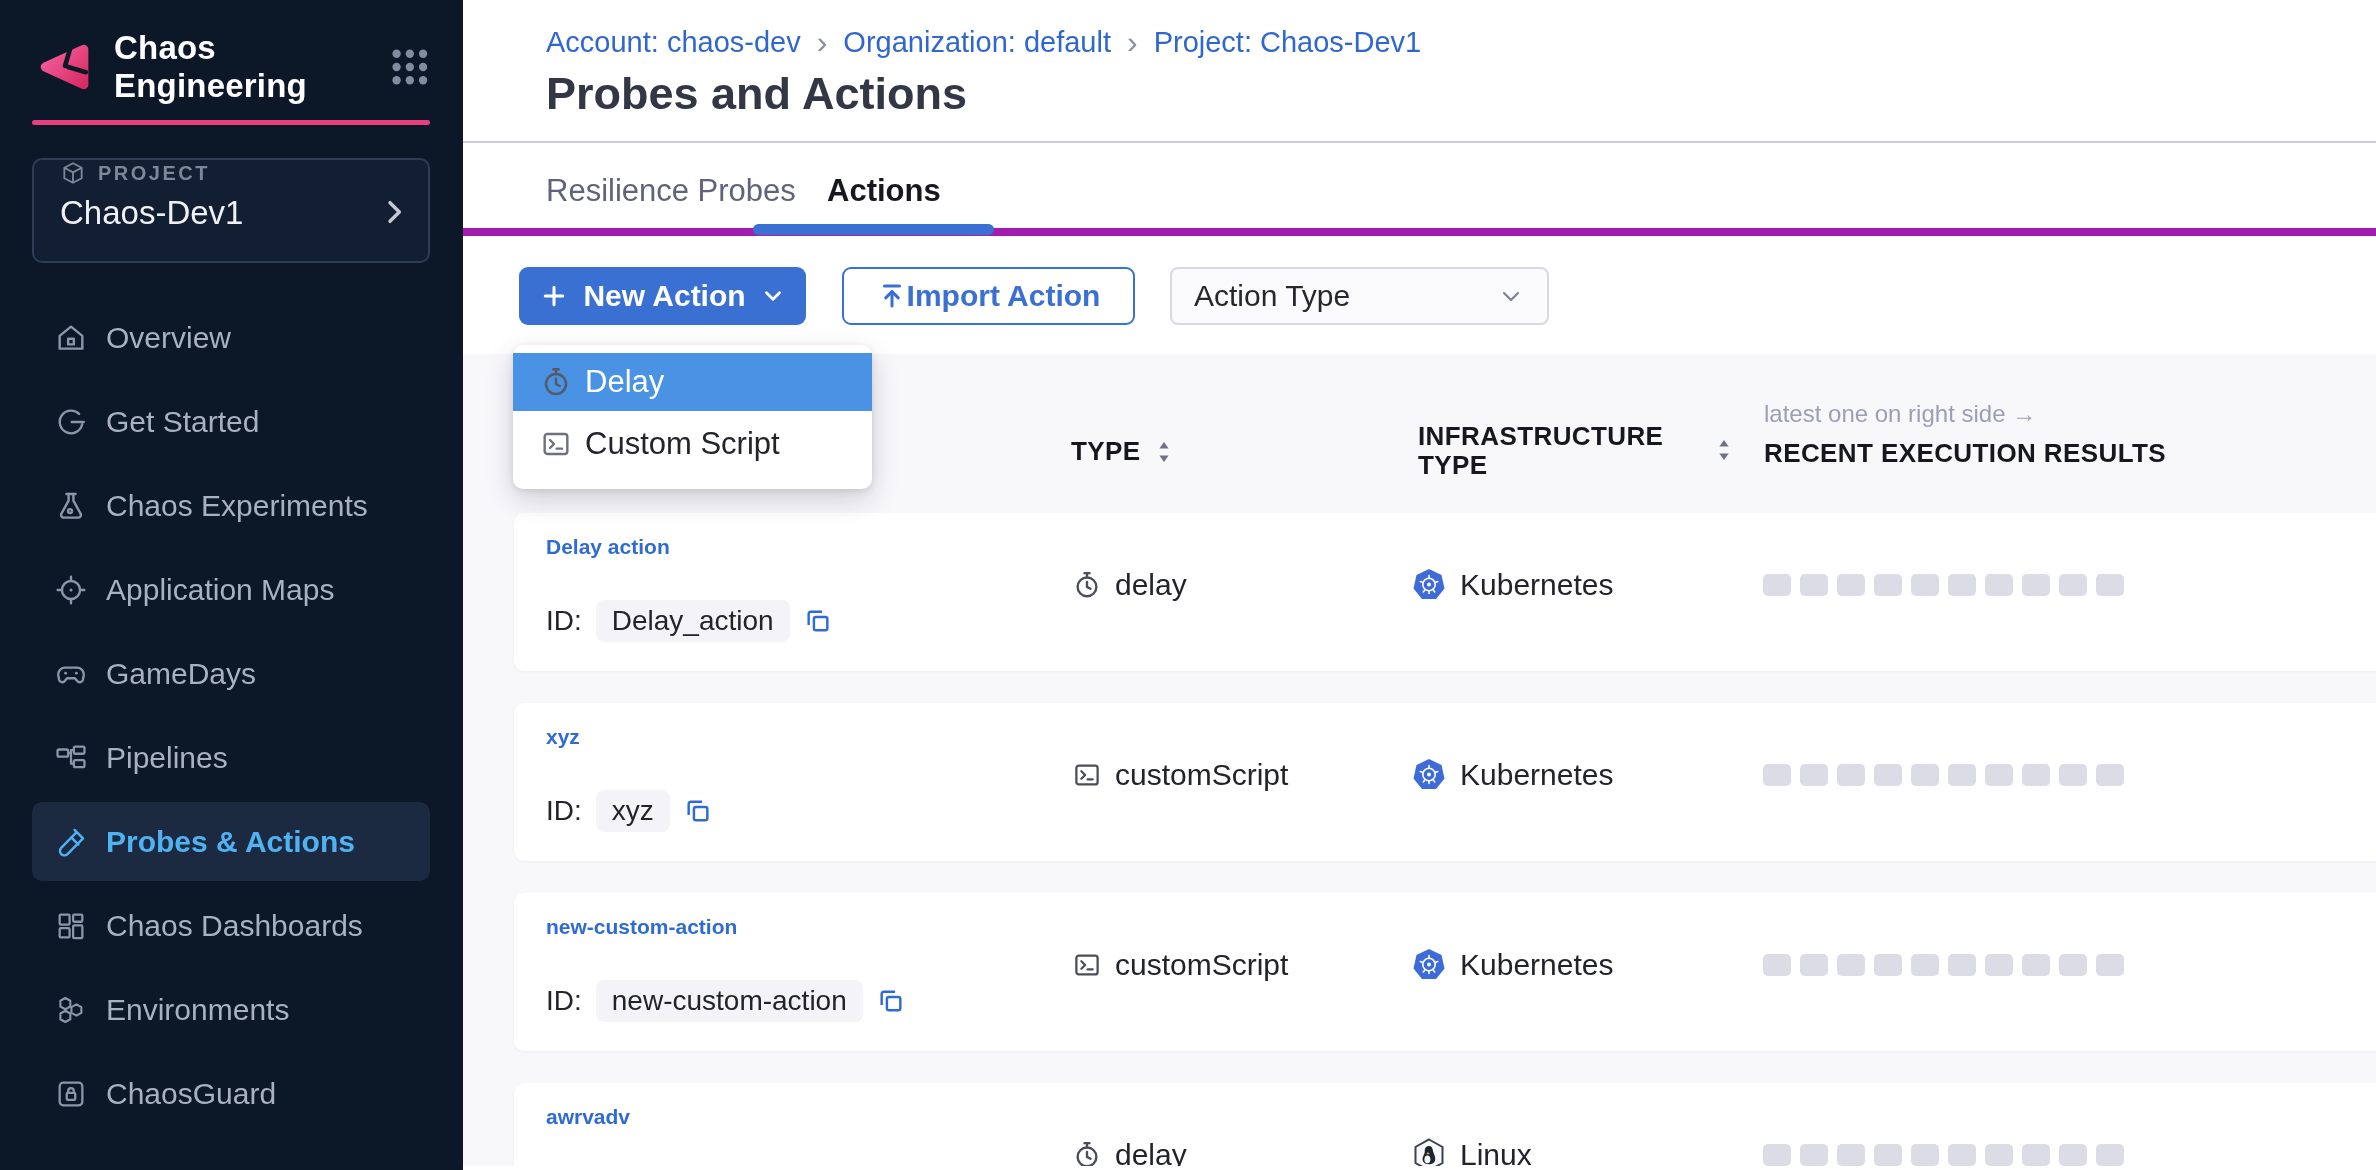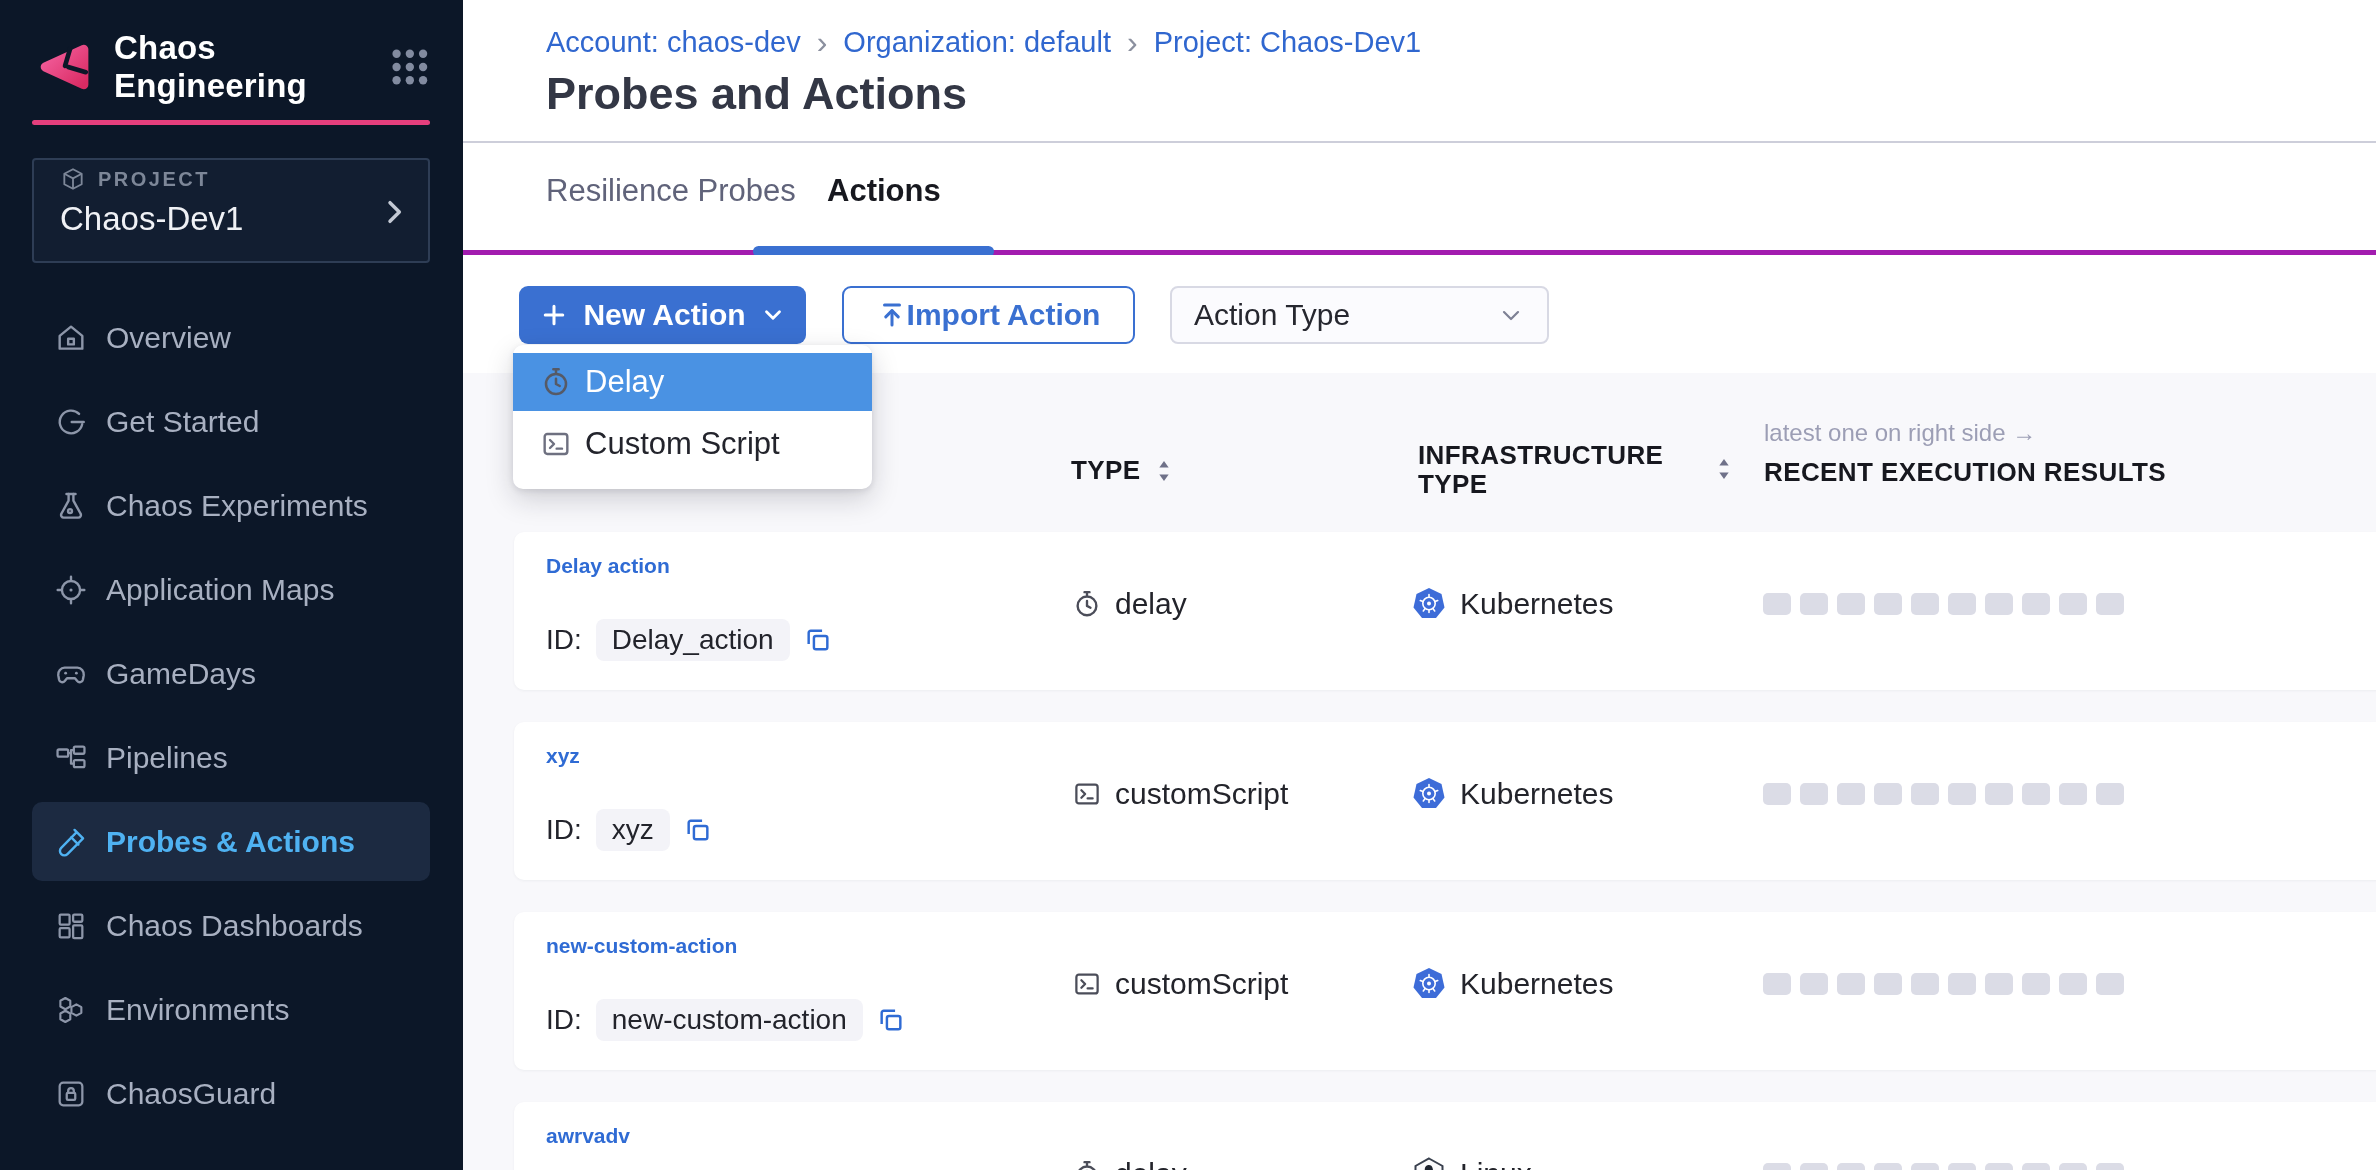--- a/index.html
+++ b/index.html
@@ -12,22 +12,22 @@
              background:var(--sidebar-bg,#0C1728); }
   .brand-row { position:absolute; left:36px; top:36px; width:395px; height:62px;
                display:flex; align-items:center; }
   .brand-logo { width:56px; height:56px; flex:0 0 56px; }
   .brand-text { color:#FFFFFF; font-size:33px; font-weight:bold; margin-left:22px; letter-spacing:.2px; }
   .grid-icon { margin-left:auto; width:46px; height:46px; cursor:pointer; }
   .pink-rule { position:absolute; left:32px; top:120px; width:398px; height:5px;
                border-radius:3px; background:var(--accent-pink,#E63F7D); }
 
   .project-card { position:absolute; left:32px; top:158px; width:398px; height:105px;
-                  background:#121E31; border:2px solid #2E3D55; border-radius:4px;
-                  padding:6px 20px 0 26px; cursor:pointer; }
+                  background:#121E31; border:2px solid #2E3D55; border-radius:10px;
+                  padding:0 20px 0 26px; cursor:pointer; }
   .proj-top { display:flex; align-items:center; gap:12px; }
   .proj-label { color:#7D8798; font-size:20px; font-weight:bold; letter-spacing:2.5px; }
   .proj-name { color:#EFF1F5; font-size:33px; margin-top:8px; }
   .proj-chevron { position:absolute; right:18px; top:36px; width:32px; height:32px; }
 
   .nav { position:absolute; left:32px; top:298px; width:398px; }
   .nav-item { height:79px; margin-bottom:5px; display:flex; align-items:center;
               padding-left:22px; border-radius:10px; cursor:pointer; color:#A8B0C1; }
   .nav-item .nicon { width:34px; height:34px; flex:0 0 34px; color:#8D96A9; }
   .nav-item .nlabel { font-size:30px; margin-left:18px; }
@@ -36,21 +36,21 @@
   .nav-item.active .nlabel { font-weight:bold; }
 
   
   .main { position:absolute; left:463px; top:0; width:1913px; height:1170px; }
   .page-head { height:143px; border-bottom:2px solid #CDCEDA; padding-left:105px; position:relative; }
   .breadcrumb { position:absolute; left:83px; top:24px; display:flex; align-items:center; font-size:29px; }
   .breadcrumb a { color:var(--breadcrumb-blue,#3067CF); text-decoration:none; cursor:pointer; }
   .crumb-sep { color:#8B909F; font-size:32px; margin:0 16px; }
   .page-title { position:absolute; left:83px; top:68px; font-size:45px; font-weight:bold; color:#333745; }
 
-  .tabbar { position:relative; height:112px; border-bottom:5px solid #a21caf; }
+  .tabbar { position:relative; height:93px; border-bottom:8px solid #a21caf; }
   .tab { position:absolute; top:0; height:95px; display:flex; align-items:center;
          font-size:31px; color:#60637A; cursor:pointer; }
   .tab-probes { left:83px; }
   .tab-actions { left:364px; }
   .tab.active { color:#17181F; font-weight:bold; }
   .tab-underline { position:absolute; left:290px; bottom:-7px; width:241px; height:11px;
                    border-radius:6px; background:var(--primary-blue,#3A70D1); }
 
   .toolbar { position:relative; height:118px; background:#fff; }
   .btn { position:absolute; top:31px; height:58px; border-radius:9px; display:flex;

